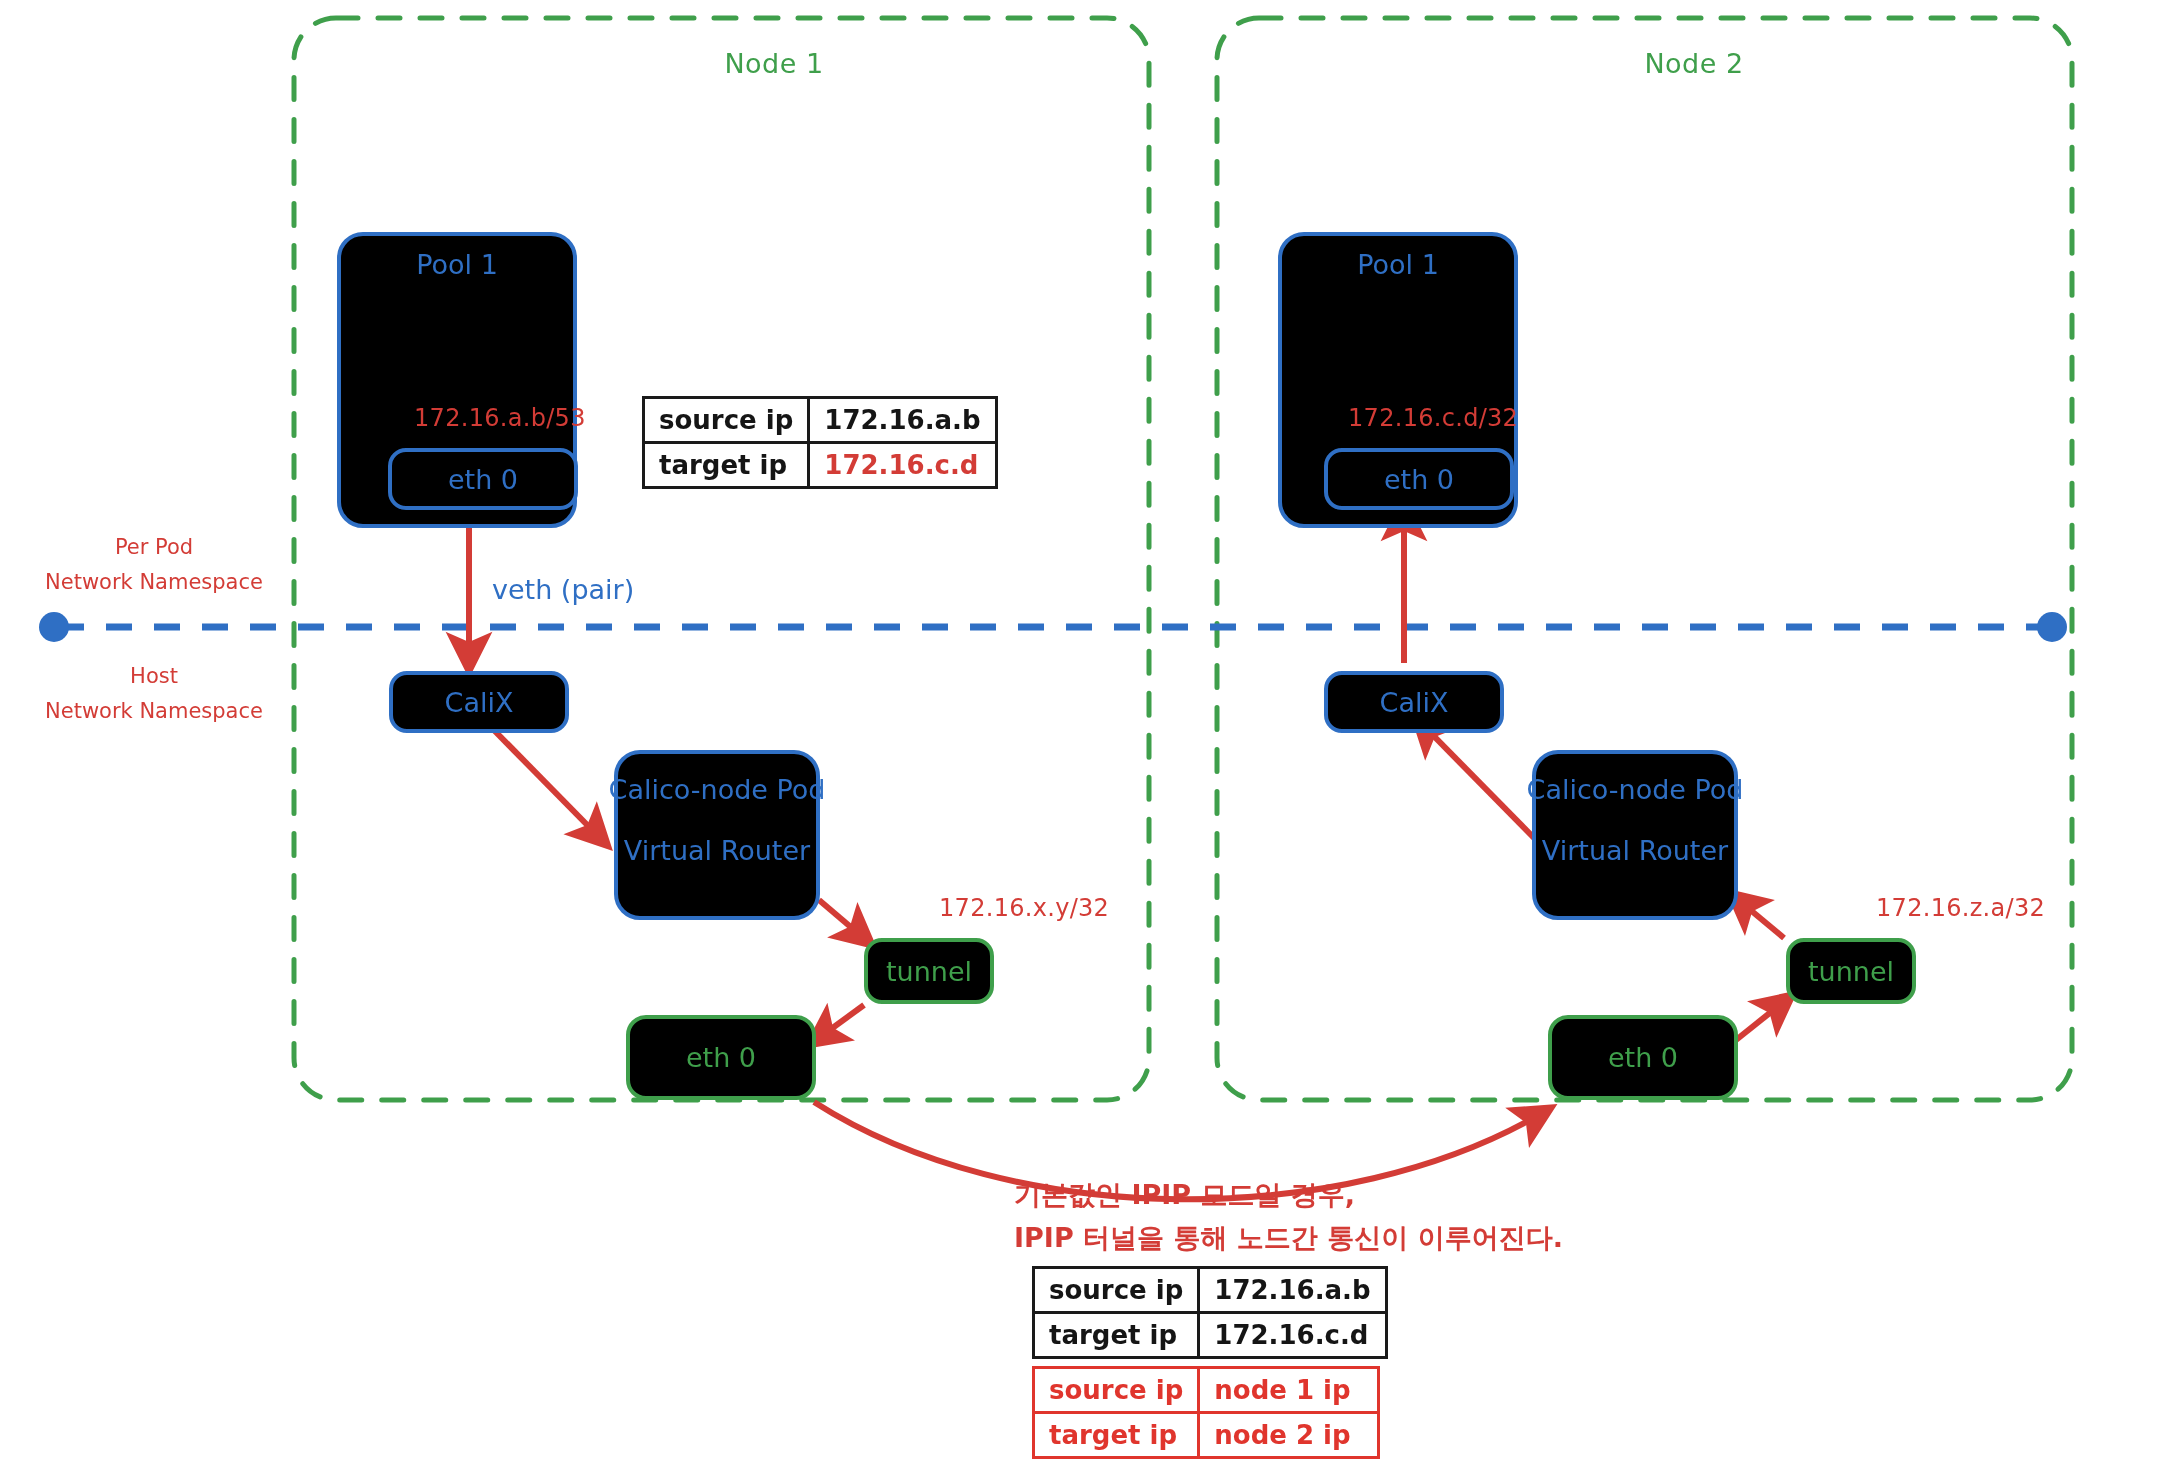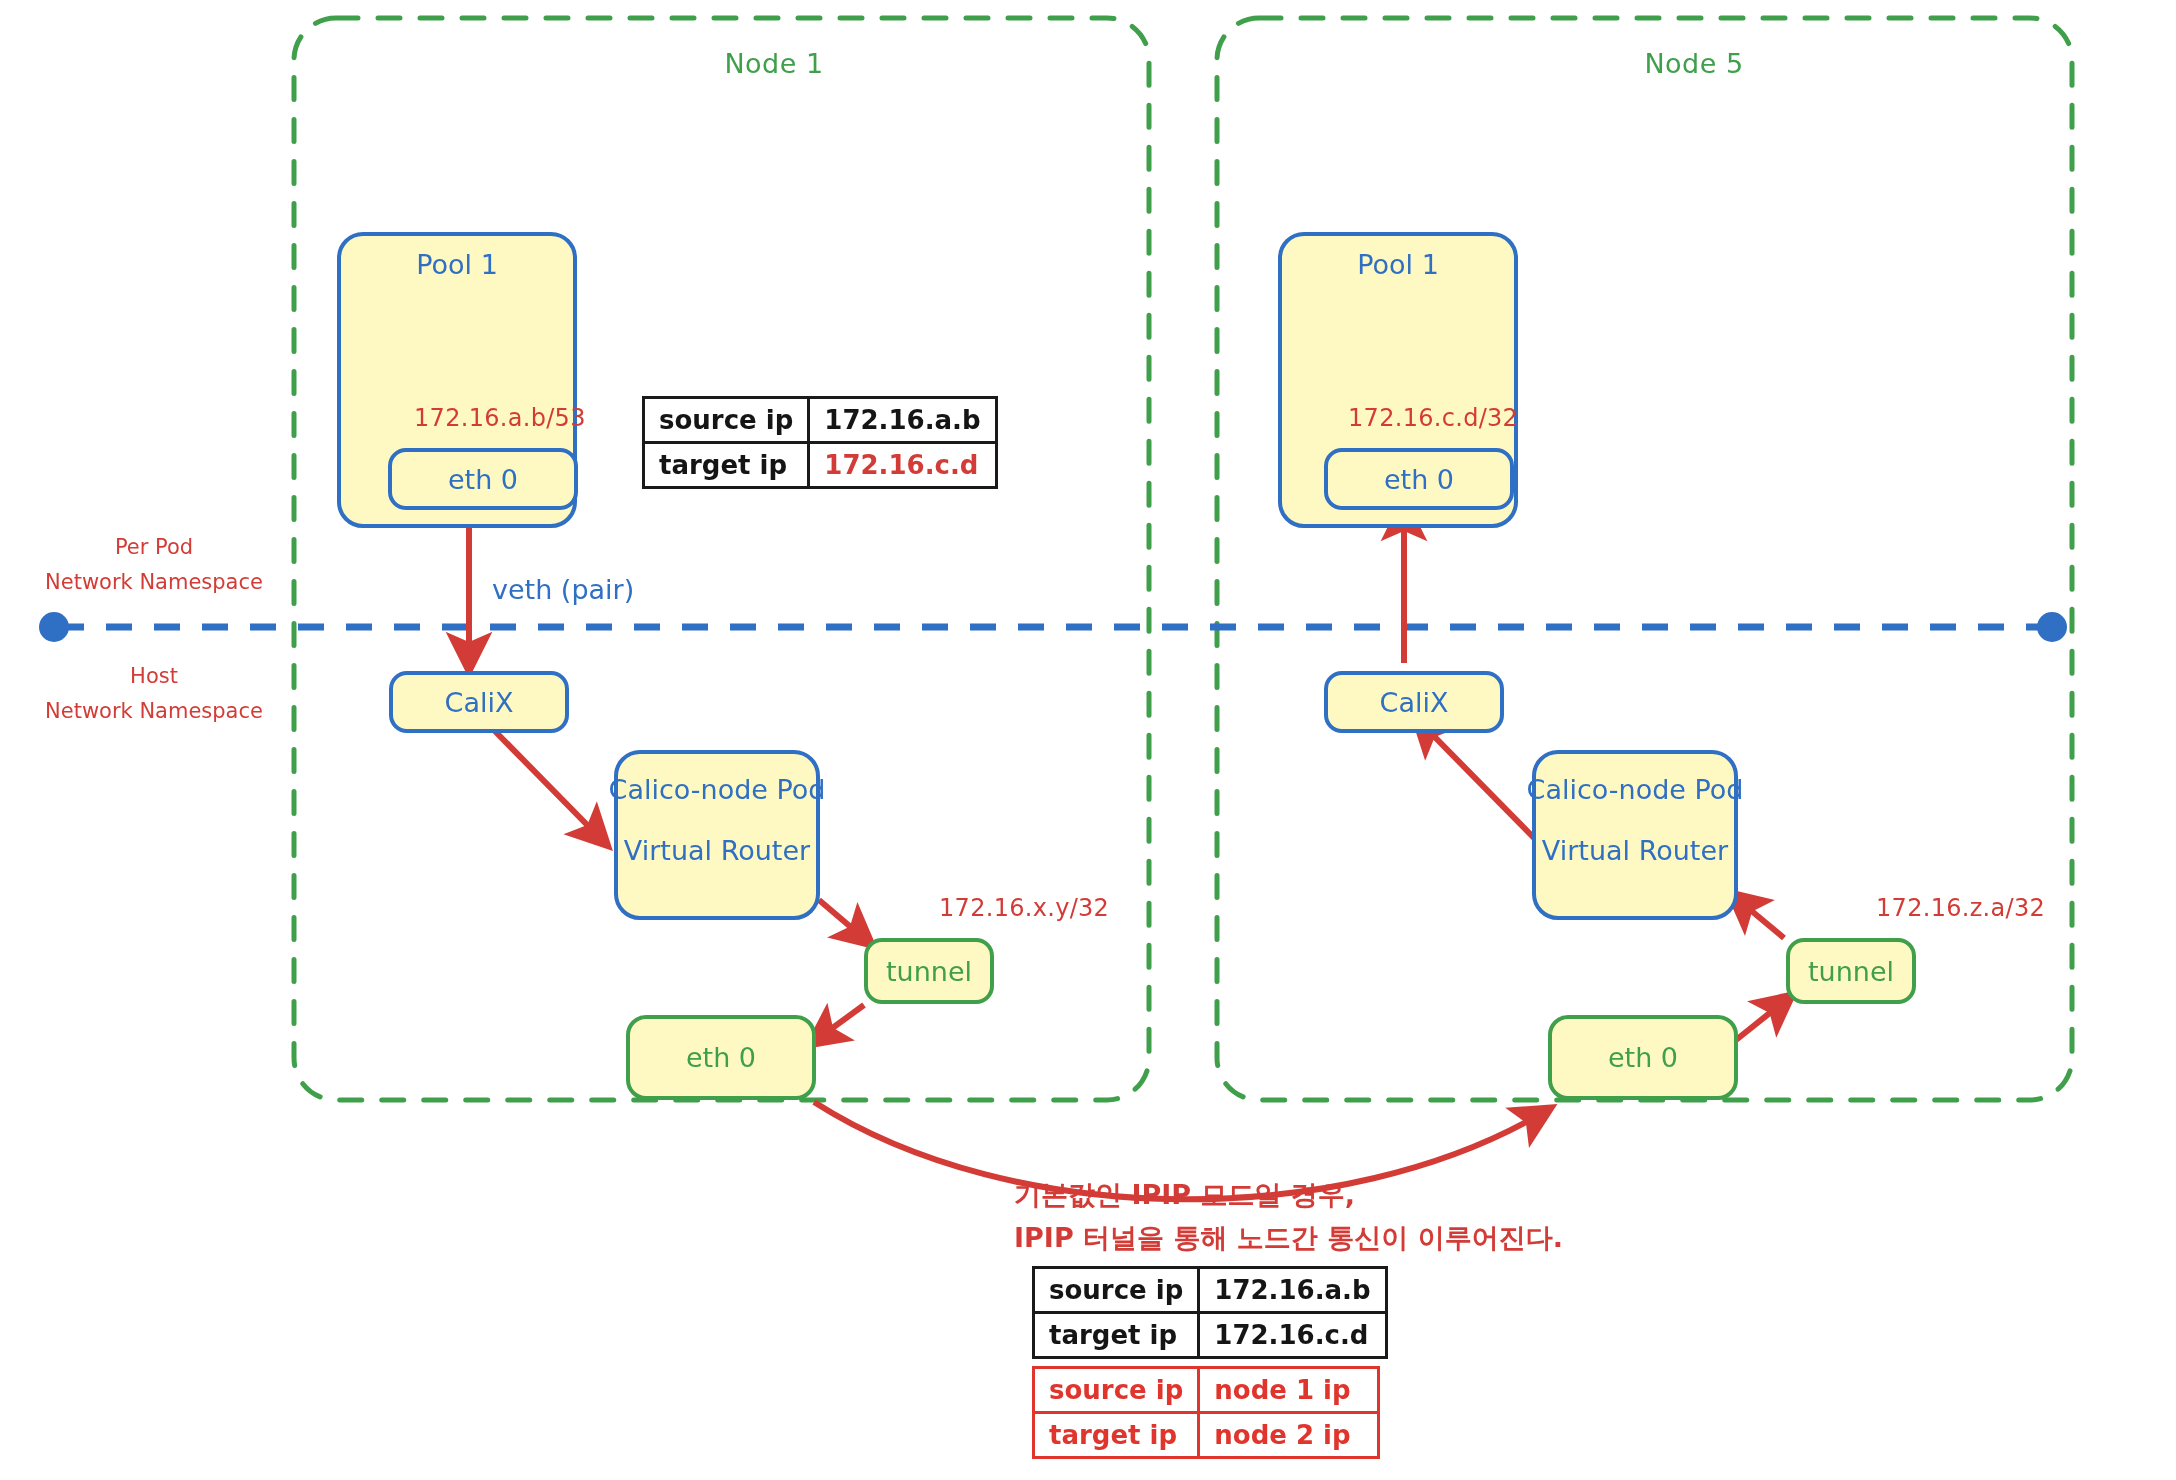--- a/index.html
+++ b/index.html
@@ -17,21 +17,21 @@
   .red{color:#d33c36;}
   .ctr{transform:translateX(-50%);text-align:center;}
 
   .node-title{font-size:27px;letter-spacing:.5px;}
   .box-text{font-size:27px;}
   .ip-text{font-size:24px;letter-spacing:.3px;}
   .ns-text{font-size:21px;text-align:center;line-height:1.35;}
   .note-text{font-size:27px;line-height:1.45;font-weight:bold;}
 
   
-  .rbox{position:absolute;box-sizing:border-box;background:#fef9c3;
+  .rbox{position:absolute;box-sizing:border-box;background:#000000;
         display:flex;flex-direction:column;align-items:center;}
   .rbox.blue-b{border:4px solid #2f6fc4;border-radius:26px;}
   .rbox.green-b{border:4px solid #3f9f4b;border-radius:22px;}
 
   .boxlabel{font-size:27px;white-space:pre;}
 
   
   .tbl{position:absolute;border-collapse:collapse;background:#fff;}
   .tbl td{font-size:26px;padding:6px 14px;white-space:pre;height:44px;box-sizing:border-box;font-weight:bold;}
   .tbl.k td{border:3px solid #1a1a1a;color:#151515;}
@@ -104,21 +104,21 @@
 
   <div class="rbox green-b" style="left:850px;top:938px;width:130px;height:66px;border-radius:18px;">
     <div class="boxlabel green" style="margin:auto;">tunnel</div>
   </div>
   <div class="lbl ip-text red" style="left:925px;top:893px;">172.16.x.y/32</div>
 
   <div class="rbox green-b" style="left:612px;top:1015px;width:190px;height:85px;border-radius:20px;">
     <div class="boxlabel green" style="margin:auto;">eth 0</div>
   </div>
 
-  <div class="lbl node-title green ctr" style="left:1680px;top:47px;">Node 5</div>
+  <div class="lbl node-title green ctr" style="left:1680px;top:47px;">Node 2</div>
 
   <div class="rbox blue-b" style="left:1264px;top:232px;width:240px;height:296px;">
     <div class="boxlabel blue" style="margin-top:13px;">Pool 1</div>
   </div>
   <div class="lbl ip-text red" style="left:1334px;top:403px;">172.16.c.d/32</div>
   <div class="rbox blue-b" style="left:1310px;top:448px;width:190px;height:62px;border-radius:18px;">
     <div class="boxlabel blue" style="margin:auto;">eth 0</div>
   </div>
 
   <div class="rbox blue-b" style="left:1310px;top:671px;width:180px;height:62px;border-radius:18px;">

